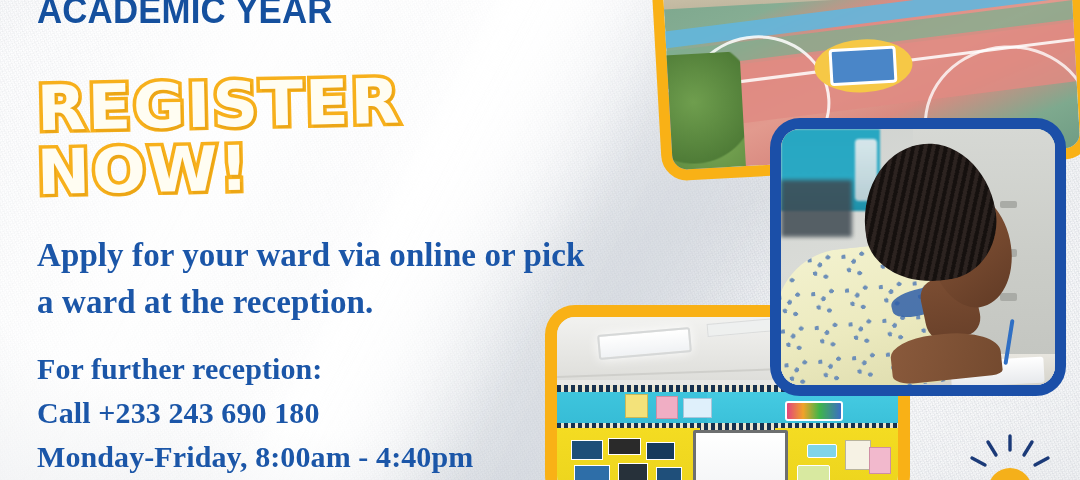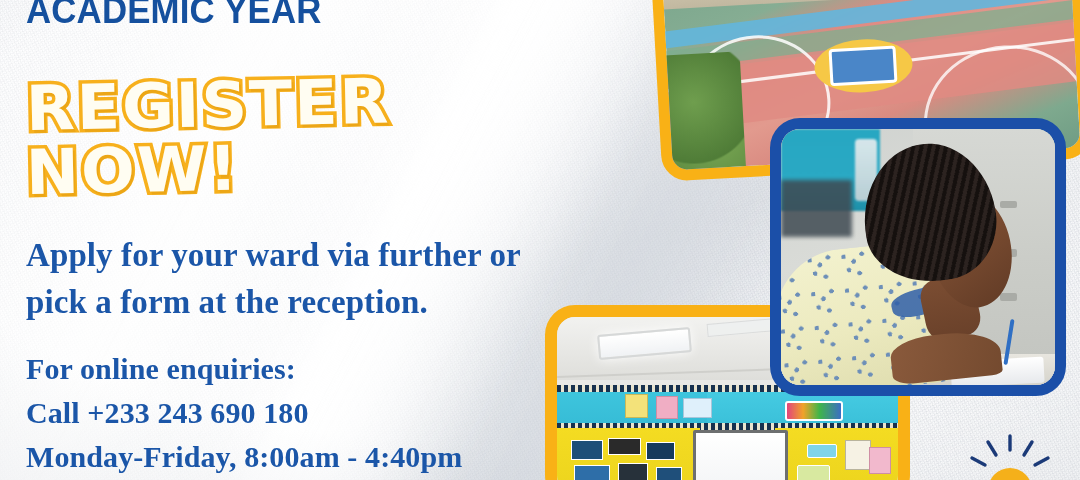--- a/index.html
+++ b/index.html
@@ -58,21 +58,21 @@
     transform:rotate(28deg);
     background:linear-gradient(90deg, rgba(214,218,224,0) 0%, rgba(207,212,219,.75) 55%, rgba(214,218,224,0) 100%);
     filter:blur(30px);
   }
   .vig{
     position:absolute;inset:0;
     background:radial-gradient(ellipse 95% 95% at 45% 40%, rgba(255,255,255,0) 55%, rgba(190,196,204,.3) 100%);
   }
 
   
-  .copy{position:absolute;left:4px;top:0;width:640px;height:480px;}
+  .copy{position:absolute;left:15px;top:0;width:640px;height:480px;}
 
   .kicker{
     position:absolute;left:22px;top:-10px;
     font-family:"Liberation Sans", sans-serif;
     font-weight:bold;font-size:37px;letter-spacing:.2px;
     color:#15509e;
     transform:scaleX(.94);transform-origin:left center;
     white-space:nowrap;
     text-shadow:0 1px 0 rgba(255,255,255,.55);
   }
@@ -366,23 +366,23 @@
   </div>
 
   <div class="copy">
 
     <div class="kicker">ACADEMIC YEAR</div>
 
     <div class="bubble bubble-1">REGISTER</div>
 
     <div class="bubble bubble-2">NOW!</div>
 
-    <div class="lede">Apply for your ward via further or pick a form at the reception.</div>
+    <div class="lede">Apply for your ward via online or pick a ward at the reception.</div>
 
     <div class="enq">
-      <span class="ln">For online enquiries:</span>
+      <span class="ln">For further reception:</span>
       <span class="ln">Call +233 243 690 180</span>
       <span class="ln">Monday-Friday, 8:00am - 4:40pm</span>
     </div>
 
   </div>
 
 </div>
 
 </body></html>

